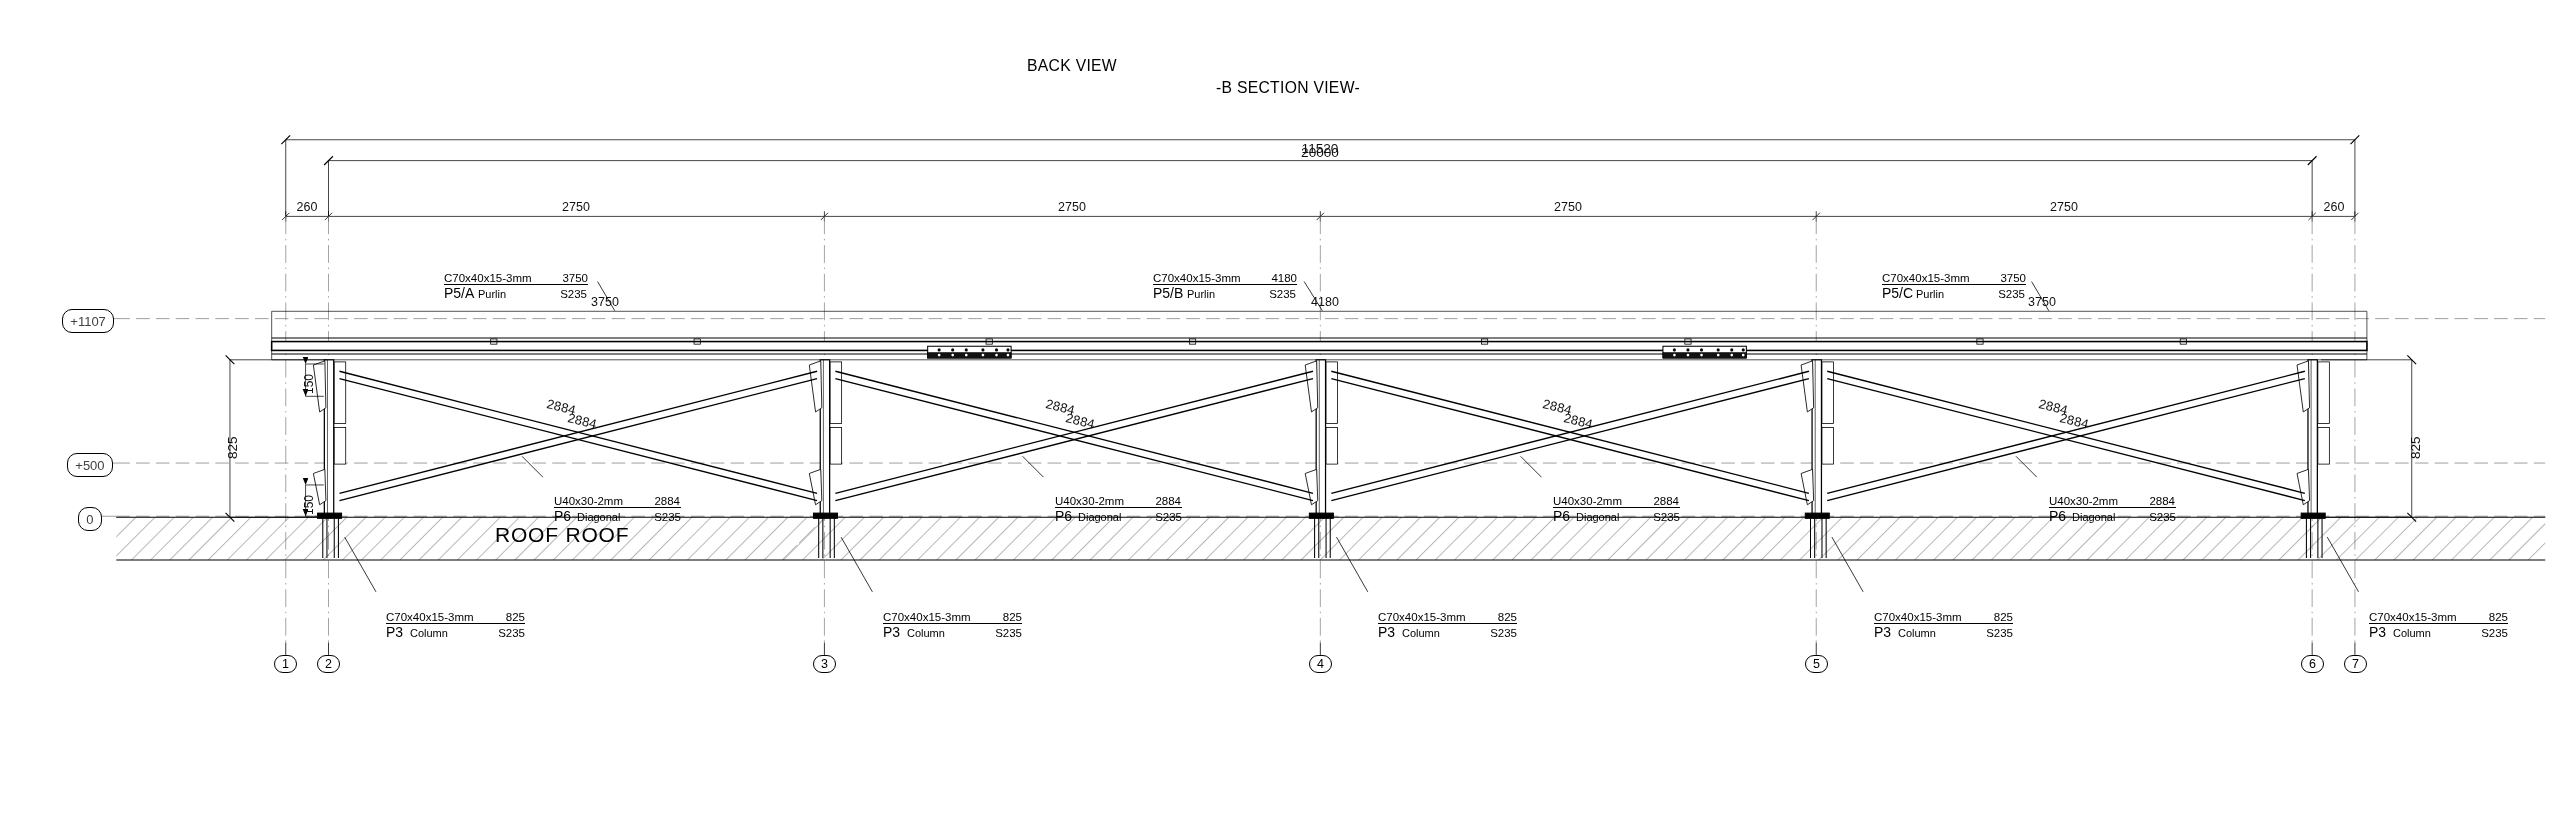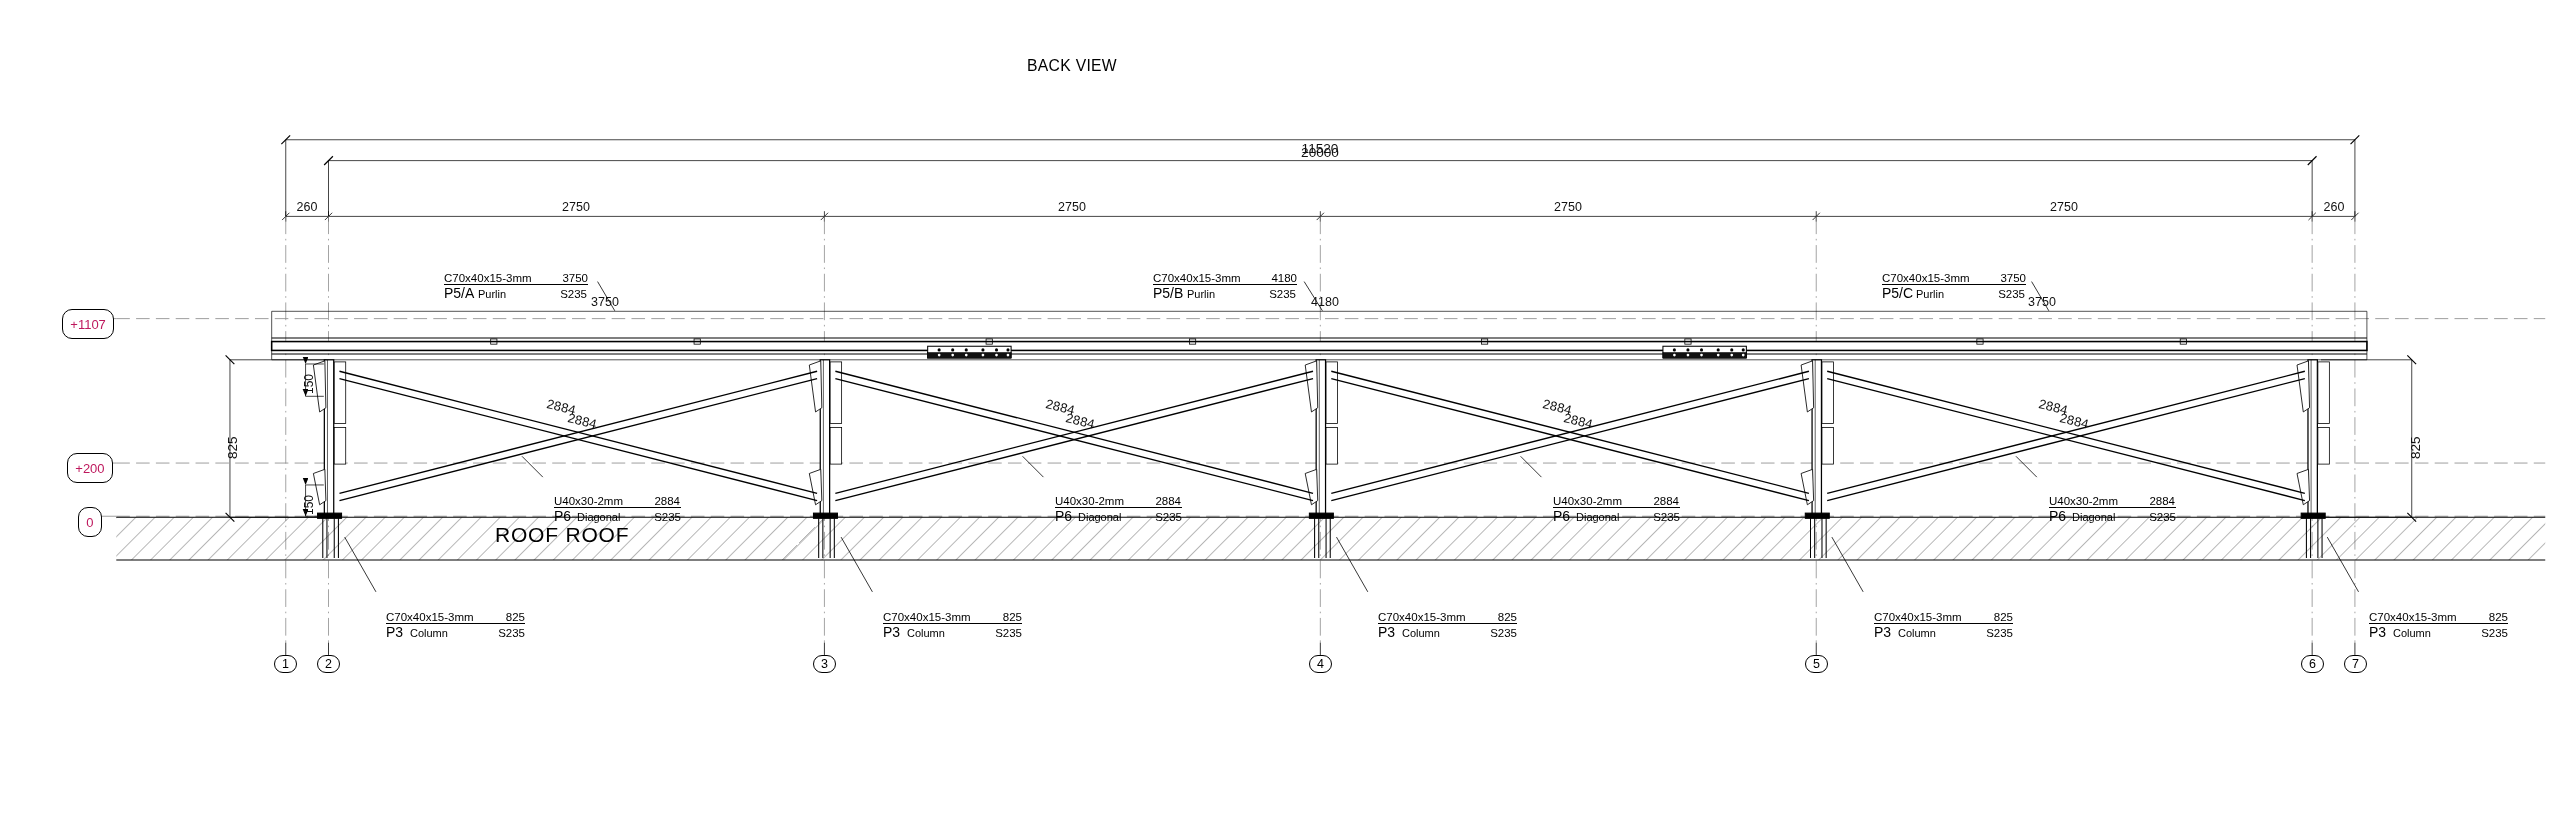--- a/index.html
+++ b/index.html
@@ -68,23 +68,23 @@
 
   
   .tag.col .row1 .sec{width:102px;}
   .tag.col .row1 .len{width:37px;}
   .tag.col .row2 .code{width:24px;}
   .tag.col .row2 .kind{width:68px;}
   .tag.col .row2 .mat{width:47px;}
 
   
   .level{
-    position:absolute;height:30px;border:1px solid #000;border-radius:10px;
+    position:absolute;height:24px;border:1px solid #000;border-radius:10px;
     background:#fff;display:flex;align-items:center;justify-content:center;
-    font-size:13px;color:#be185d;padding:0 7.3px;box-sizing:border-box;
+    font-size:13px;color:#404040;padding:0 7.3px;box-sizing:border-box;
   }
   
   .gridbub{
     position:absolute;width:23px;height:18px;border:0.9px solid #000;border-radius:9px;
     background:#fff;display:flex;align-items:center;justify-content:center;
     font-size:12.5px;color:#000;box-sizing:border-box;
   }
   .rooflabel{
     position:absolute;font-size:21px;letter-spacing:0.8px;color:#000;white-space:nowrap;
     background:rgba(255,255,255,0.0);
@@ -383,20 +383,21 @@
     </g>
 
     <g stroke="#8a8a8a" stroke-width="1.6" fill="none">
       <line x1="150" y1="611" x2="222" y2="611"></line>
       <line x1="150" y1="888" x2="222" y2="888"></line>
       <line x1="150" y1="990" x2="222" y2="990"></line>
     </g>
   </svg>
 
   <div class="ttl title-1">BACK VIEW</div>
+  <div class="ttl title-2">-B SECTION VIEW-</div>
 
   <div class="dimtext" style="left:1320px;top:124px;margin-top:17px;">11520</div>
   <div class="dimtext" style="left:1320px;top:145px;">20000</div>
 
   <div class="dimtext small" style="left:307px;top:200px;">260</div>
   <div class="dimtext small" style="left:576px;top:200px;">2750</div>
   <div class="dimtext small" style="left:1072px;top:200px;">2750</div>
   <div class="dimtext small" style="left:1568px;top:200px;">2750</div>
   <div class="dimtext small" style="left:2064px;top:200px;">2750</div>
   <div class="dimtext small" style="left:2334px;top:200px;">260</div>
@@ -553,21 +554,21 @@
 
   <div class="sloped" style="left:2041px;top:396px;transform:rotate(14deg);">2884</div>
   <div class="sloped" style="left:2062px;top:410px;transform:rotate(14deg);">2884</div>
 
   <div class="vdim" style="left:225px;top:459px;">825</div>
   <div class="vdim" style="left:2408px;top:459px;">825</div>
   <div class="vdim sm" style="left:302px;top:394px;">150</div>
   <div class="vdim sm" style="left:302px;top:515px;">150</div>
 
   <div class="level" style="left:62px;top:309px;">+1107</div>
-  <div class="level" style="left:67px;top:453px;">+200</div>
+  <div class="level" style="left:67px;top:453px;">+500</div>
   <div class="level" style="left:78px;top:507px;">0</div>
 
   <div class="rooflabel" style="left:495px;top:523px;">ROOF ROOF</div>
 
   <div class="gridbub" style="left:274px;top:655px;">1</div>
   <div class="gridbub" style="left:317px;top:655px;">2</div>
   <div class="gridbub" style="left:813px;top:655px;">3</div>
   <div class="gridbub" style="left:1309px;top:655px;">4</div>
   <div class="gridbub" style="left:1805px;top:655px;">5</div>
   <div class="gridbub" style="left:2301px;top:655px;">6</div>

